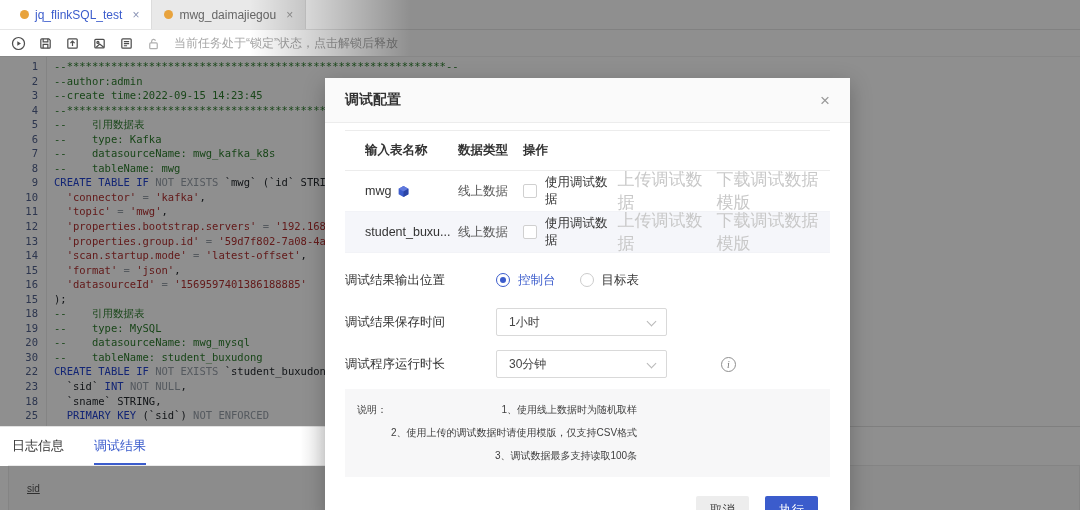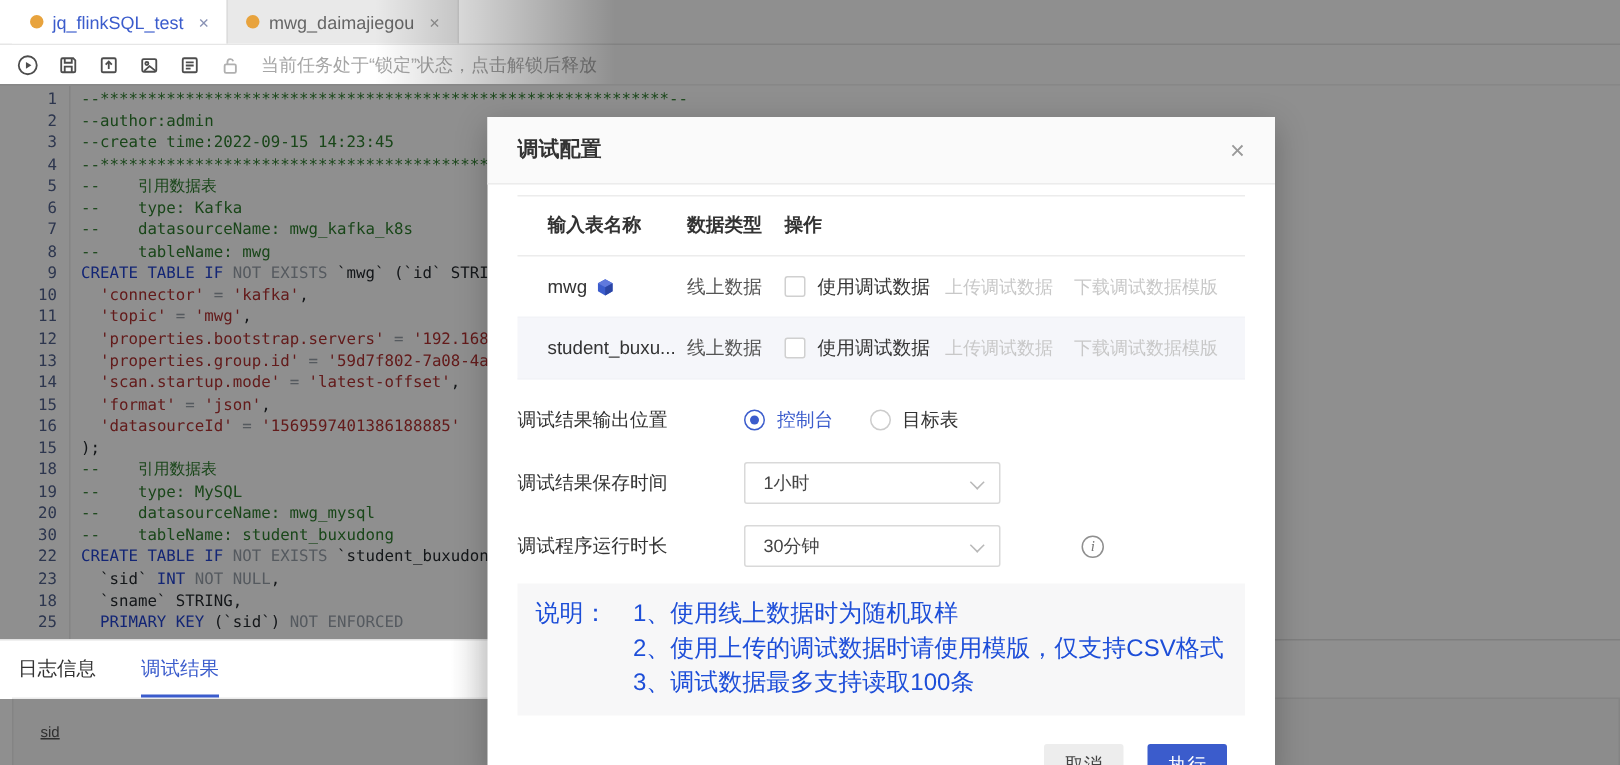--- a/index.html
+++ b/index.html
@@ -73,21 +73,21 @@
   .t-row.alt { background:#f5f6fa; }
   .cell1 { flex:none; width:93px; margin-left:20px; display:flex; align-items:center; gap:6px;
     overflow:hidden; white-space:nowrap; color:#333; }
   .cell2 { flex:none; width:65px; color:#555; }
   .t-head .cell2 { color:#333; }
   .cell3 { flex:1; display:flex; align-items:center; color:#333; }
   .cube { width:13px; height:13px; flex:none; }
   .checkbox { width:14px; height:14px; border:1px solid #d0d0d0; border-radius:2px; background:#fff;
     flex:none; cursor:pointer; }
   .use-lbl { margin-left:8px; color:#333; }
-  .dis-link { color:#c8c8c8; font-size:12px; cursor:pointer; }
+  .dis-link { color:#c8c8c8; font-size:17px; cursor:pointer; }
   .dis-link.u { margin-left:10px; }
   .dis-link.d { margin-left:14px; }
 
   .form-row { display:flex; align-items:center; font-size:12.5px; color:#333;gap:44px; }
   .f-label { flex:none; width:107px; }
   .row-output { margin-top:13px; height:28px; }
   .row-select { margin-top:14px; height:28px; }
   .opts { display:flex; align-items:center; gap:24px; }
   .opt { display:flex; align-items:center; gap:8px; cursor:pointer; }
   .radio { width:14px; height:14px; border-radius:50%; border:1px solid #ccc; position:relative; background:#fff; }
@@ -98,23 +98,23 @@
   .select { position:relative; width:171px; height:28px; border:1px solid #d9d9d9; border-radius:2px;
     background:#fff; display:flex; align-items:center; padding-left:12px; font-size:12px; color:#444;
     cursor:pointer; }
   .chev { position:absolute; right:11px; top:9px; width:7px; height:7px;
     border-right:1.3px solid #b8b8b8; border-bottom:1.3px solid #b8b8b8; transform:rotate(45deg); }
   .info-ic { margin-left:10px; width:15px; height:15px; border:1px solid #8f8f8f; border-radius:50%;
     color:#777; font-size:10px; display:flex; align-items:center; justify-content:center;
     font-family:"Liberation Serif", serif; font-style:italic; }
 
   .notes { margin-top:11px; background:#f7f7f8; padding:9px 12px 10px; display:flex;
-    font-size:16px; color:#1d4ed8; line-height:23px; }
+    font-size:10px; color:#404040; line-height:23px; }
   .notes-prefix { flex:none; }
-  .notes-items { margin-left:17px; }
+  .notes-items { margin-left:4px;text-align:right; }
 
   .m-footer { flex:none; display:flex; justify-content:flex-end; align-items:flex-start; gap:16px;
     padding:19px 12px 0 0; }
   .btn { height:28px; padding:0 14px; border:none; border-radius:2px; font-size:12.5px; cursor:pointer;
     font-family:"Liberation Sans", sans-serif; }
   .btn-cancel { background:#ededed; color:#444; }
   .btn-ok { background:#3b5ccc; color:#fff; }
 </style>
 </head>
 <body>

